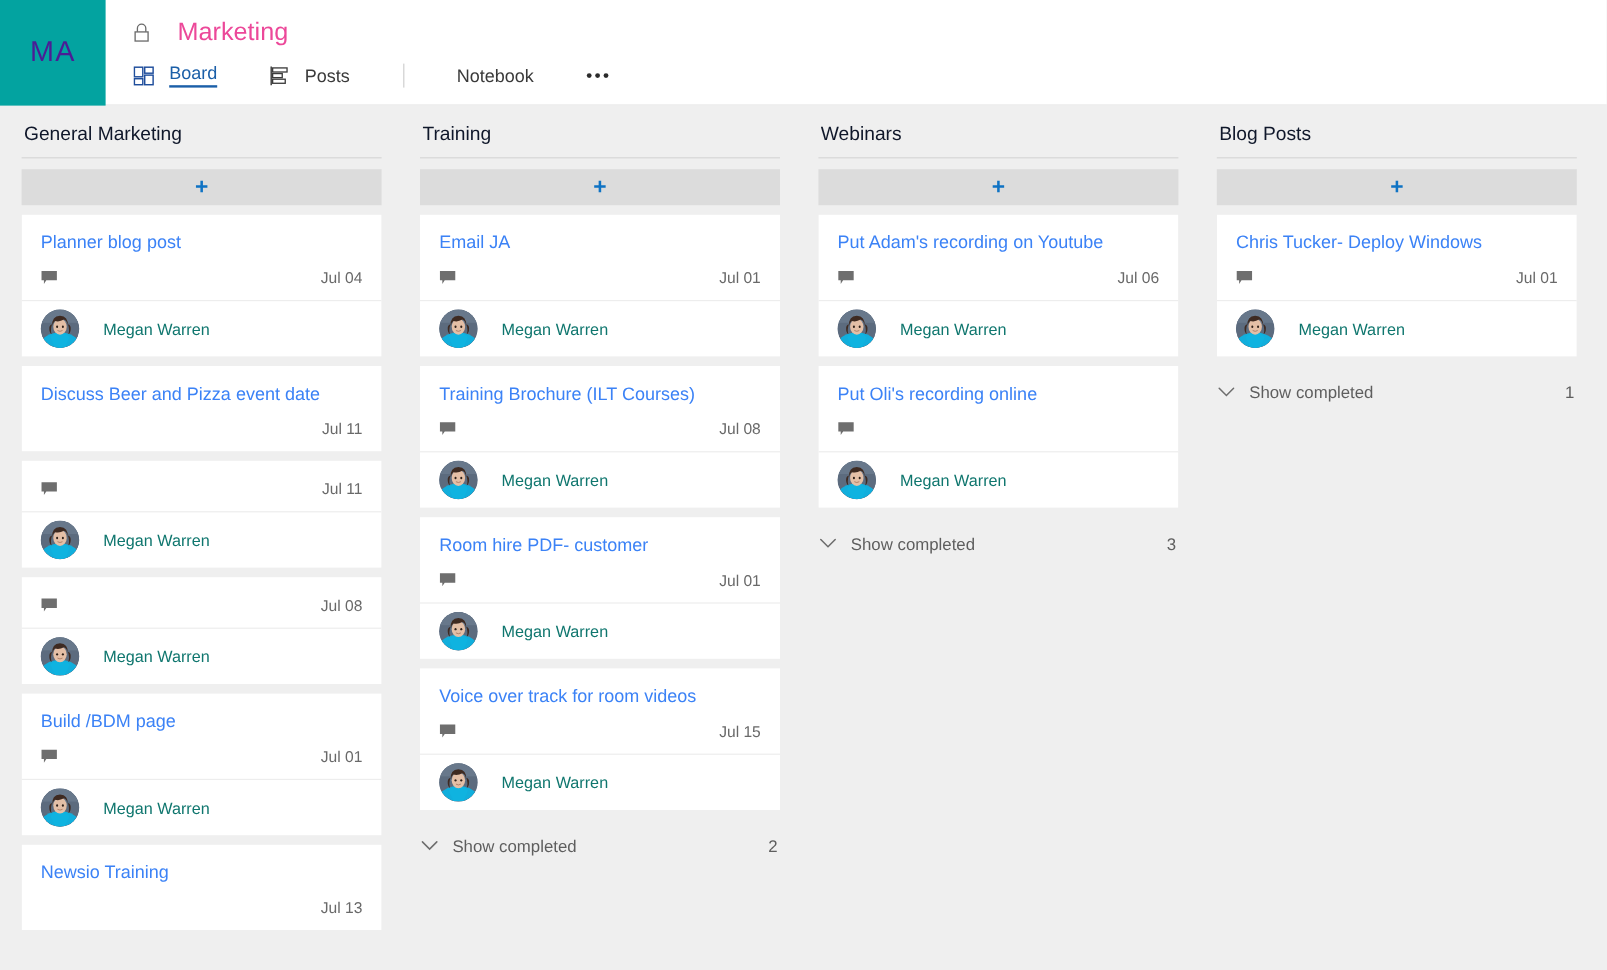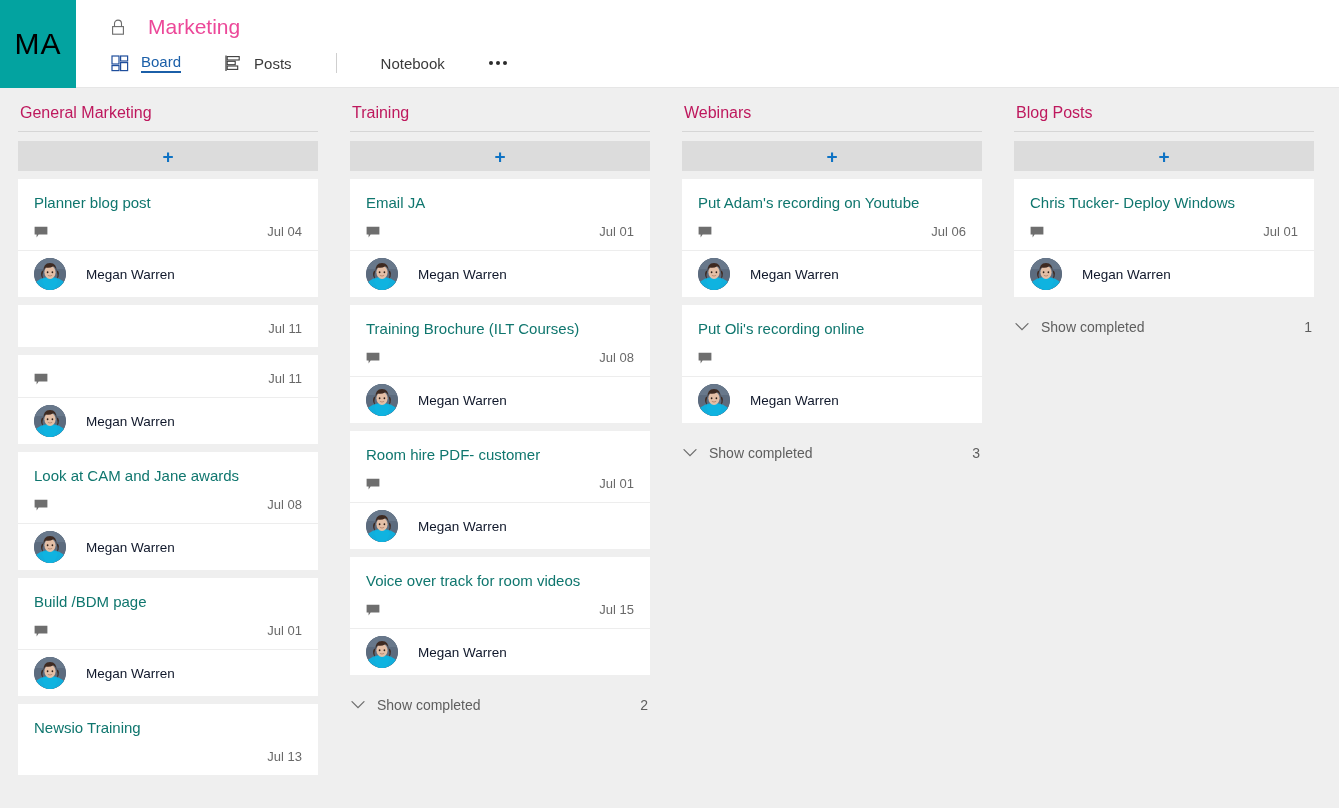--- a/index.html
+++ b/index.html
@@ -15,27 +15,27 @@
   
   .app-header {
     position: relative;
     height: 88px;
     background: #FFFFFF;
     border-bottom: 1px solid #E6E6E6;
   }
   .plan-logo {
     position: absolute;
     left: 0; top: 0;
-    width: 76px; height: 88px;
+    width: 88px; height: 88px;
     background: #03A3A0;
     display: flex;
     align-items: center;
     justify-content: center;
-    color: #000000;
-    font-size: 30px;
+    color: #4c1d95;
+    font-size: 24px;
     font-weight: 400;
     letter-spacing: 1px;
   }
   .header-right {
     margin-left: 88px;
     padding: 0 0 0 22px;
     height: 88px;
     position: relative;
   }
   .title-row {
@@ -121,21 +121,21 @@
     padding: 0 14px 0 18px;
     position: relative;
   }
   .bucket-header {
     padding: 16px 0 9px 2px;
     border-bottom: 1px solid #D6D6D6;
     margin-bottom: 0;
   }
   .bucket-title {
     font-size: 16px;
-    color: #be185d;
+    color: #0f172a;
     font-weight: 400;
     white-space: nowrap;
     overflow: hidden;
     text-overflow: ellipsis;
   }
   .add-task {
     margin-top: 9px;
     height: 30px;
     background: #DCDCDC;
     display: flex;
@@ -155,21 +155,21 @@
   .card {
     background: #FFFFFF;
     margin-top: 8px;
     cursor: pointer;
   }
   .card-body {
     padding: 14px 16px 10px 16px;
   }
   .card-title {
     font-size: 15px;
-    color: #0f766e;
+    color: #3b82f6;
     line-height: 19px;
     margin-bottom: 10px;
     word-wrap: break-word;
   }
   .card-meta {
     display: flex;
     align-items: center;
     min-height: 18px;
   }
   .comment-icon {
@@ -195,21 +195,21 @@
     border-radius: 50%;
     flex: 0 0 auto;
     overflow: hidden;
     position: relative;
     background: #5A6B80;
   }
   .avatar svg { display: block; }
   .assignee-name {
     margin-left: 20px;
     font-size: 13.5px;
-    color: #0f172a;
+    color: #0f766e;
     white-space: nowrap;
   }
 
   
   .show-completed {
     display: flex;
     align-items: flex-end;
     margin-top: 18px;
     padding: 4px 2px 4px 0;
     cursor: pointer;
@@ -335,20 +335,21 @@
       <ellipse cx="18.4" cy="14.3" rx="0.85" ry="1" fill="#2E2019"></ellipse>
       <path d="M14.2 17.6 q1.8 1.2 3.6 0" fill="none" stroke="#B07E66" stroke-width="0.8" stroke-linecap="round"></path>
     </g>
   </svg>
             </span>
             <span class="assignee-name">Megan Warren</span>
           </div>
         </div>
         <div class="card">
           <div class="card-body">
+            <div class="card-title">Discuss Beer and Pizza event date</div>
             <div class="card-meta">
               <span class="card-date">Jul 11</span>
             </div>
           </div>
         </div>
         <div class="card">
           <div class="card-body">
             <div class="card-meta">
               <span class="comment-icon"><svg width="14" height="13" viewBox="0 0 14 13" aria-hidden="true">
     <path d="M0.6 0.8 H13.4 V8.6 H4.6 L2.6 11.6 V8.6 H0.6 Z" fill="#6E6E6E"></path>
@@ -377,21 +378,20 @@
       <ellipse cx="18.4" cy="14.3" rx="0.85" ry="1" fill="#2E2019"></ellipse>
       <path d="M14.2 17.6 q1.8 1.2 3.6 0" fill="none" stroke="#B07E66" stroke-width="0.8" stroke-linecap="round"></path>
     </g>
   </svg>
             </span>
             <span class="assignee-name">Megan Warren</span>
           </div>
         </div>
         <div class="card">
           <div class="card-body">
-            <div class="card-title">Look at CAM and Jane awards</div>
             <div class="card-meta">
               <span class="comment-icon"><svg width="14" height="13" viewBox="0 0 14 13" aria-hidden="true">
     <path d="M0.6 0.8 H13.4 V8.6 H4.6 L2.6 11.6 V8.6 H0.6 Z" fill="#6E6E6E"></path>
   </svg></span>
               <span class="card-date">Jul 08</span>
             </div>
           </div>
           <div class="card-assignee">
             <span class="avatar">
               <svg width="32" height="32" viewBox="0 0 32 32" aria-hidden="true">

